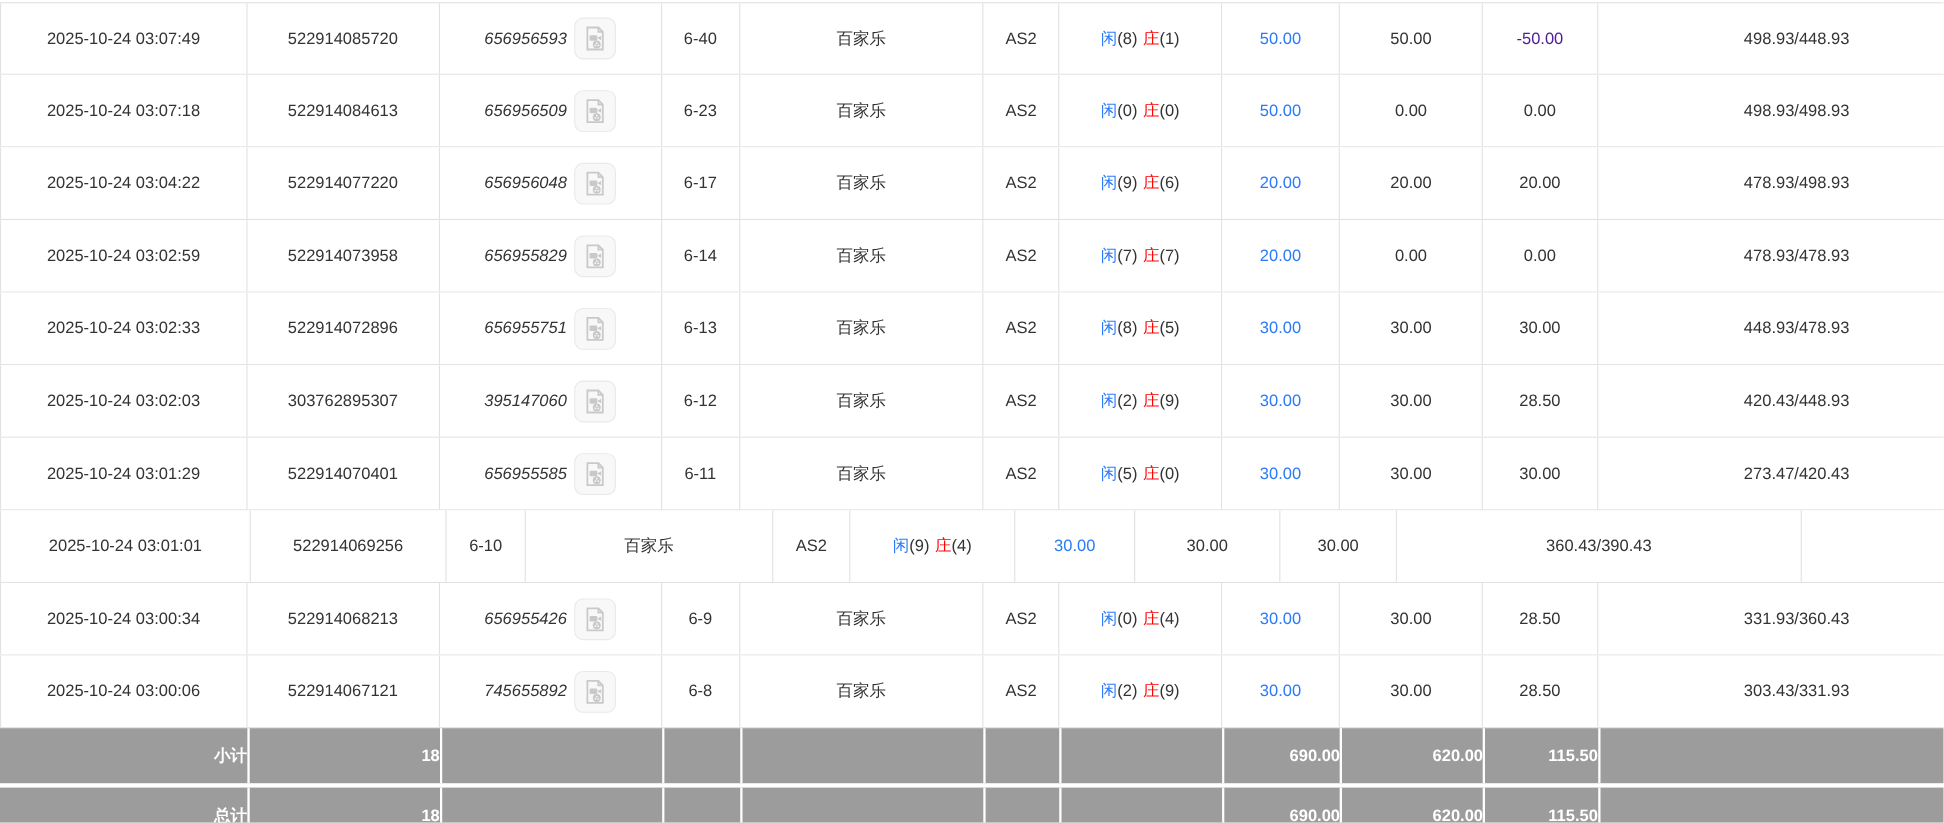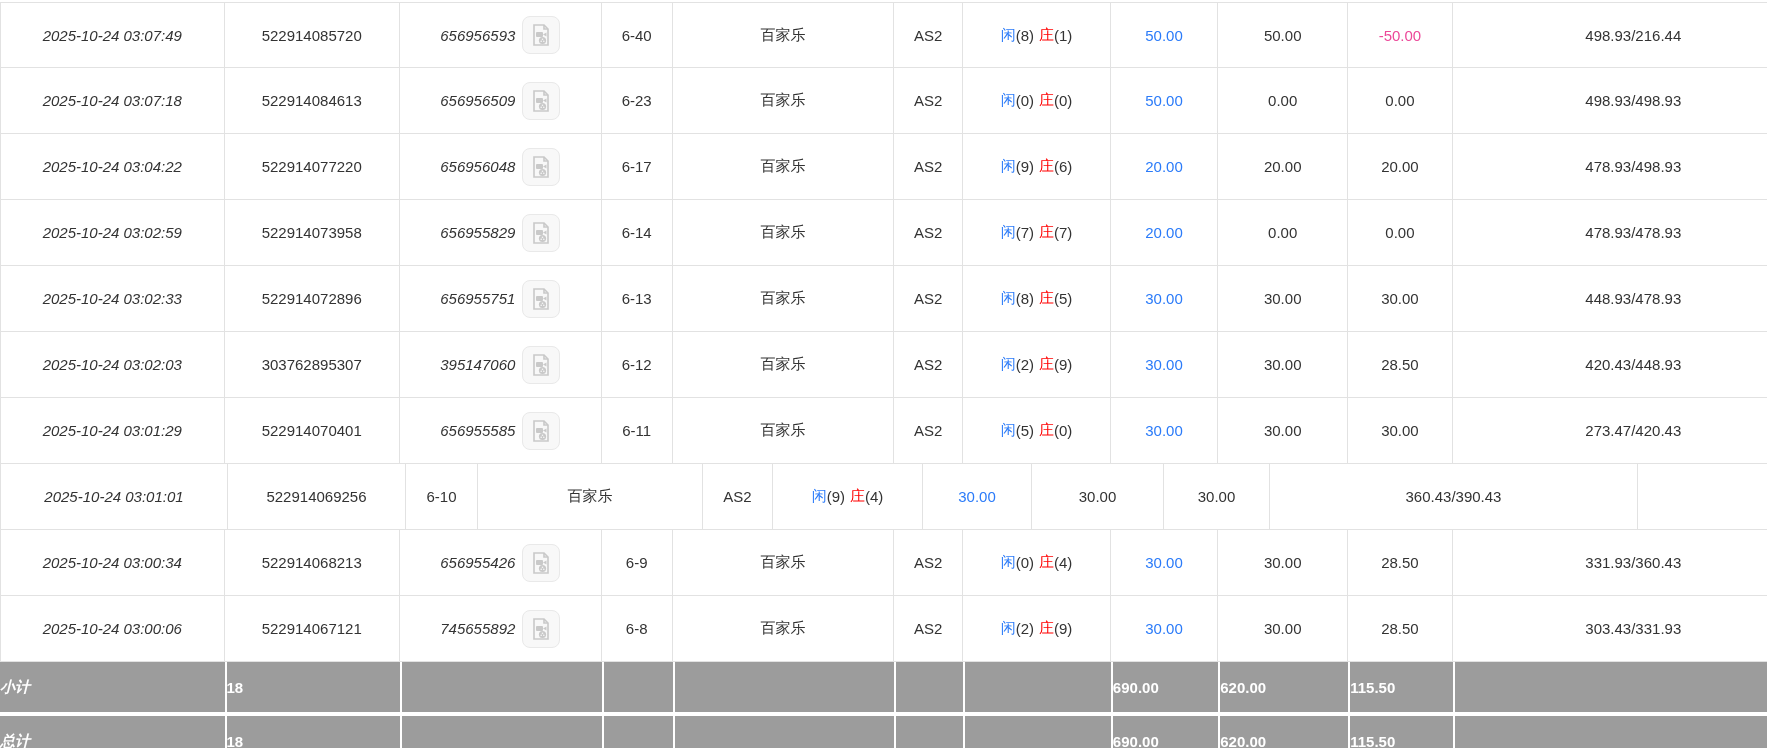--- a/index.html
+++ b/index.html
@@ -12,45 +12,45 @@
     display:flex;height:66px;box-sizing:border-box;
     border-bottom:1px solid #e2e2e2;background:#fff;
   }
   .row.first{border-top:1px solid #e2e2e2;}
   .cell{
     box-sizing:border-box;border-right:1px solid #e2e2e2;
     display:flex;align-items:center;justify-content:center;
     font-size:15px;white-space:nowrap;
   }
   .cell:first-child{border-left:1px solid #e2e2e2;}
-  .c1{width:228px;font-style:italic;}  
+  .c1{width:228px;}  
   .c2{width:178px;}  
   .c3{width:205px;font-style:italic;}  
   .c4{width:72px;}   
   .c5{width:225px;}  
   .c6{width:70px;}   
   .c7{width:150px;}  
   .c8{width:109px;}  
   .c9{width:132px;}  
   .c10{width:106px;} 
   .c11{width:368px;} 
   .blue{color:#2b7bf9;}
   .red{color:#ff0000;}
-  .neg{color:#ec4899;}
+  .neg{color:#4c1d95;}
   .res-gap{width:5px;display:inline-block;}
   .video-btn{
     width:38px;height:38px;margin-left:7px;flex:0 0 auto;
     background:#f8f8f8;border:1px solid #e9e9e9;border-radius:8px;
     display:flex;align-items:center;justify-content:center;cursor:pointer;padding:0;
   }
   .footer-row{display:flex;height:50px;background:#fff;}
   .footer-row.total{margin-top:4px;}
   .fcell{
     box-sizing:border-box;background:#9c9c9c;color:#fff;
-    display:flex;align-items:center;justify-content:flex-start;
+    display:flex;align-items:center;justify-content:flex-end;
     font-size:15px;font-weight:700;border-left:2px solid #fff;white-space:nowrap;
   }
   .fcell:first-child{border-left:none;}
 </style>
 </head>
 <body>
 
 <div id="screen">
   <div class="records">
     <div id="table-body">
@@ -97,21 +97,21 @@
     <div class="cell c8">
             <span class="blue">50.00</span>
           </div>
     <div class="cell c9">
             <span>50.00</span>
           </div>
     <div class="cell c10">
             <span class="winloss neg">-50.00</span>
           </div>
     <div class="cell c11">
-            <span>498.93/216.44</span>
+            <span>498.93/448.93</span>
           </div>
   </div>
 
   <div class="row">
     <div class="cell c1">
             <span>2025-10-24 03:07:18</span>
           </div>
     <div class="cell c2">
             <span>522914084613</span>
           </div>

